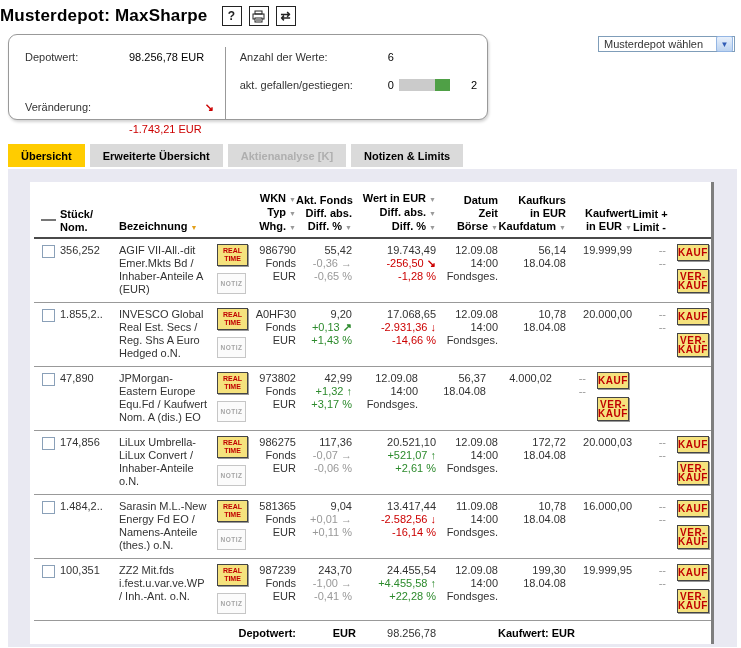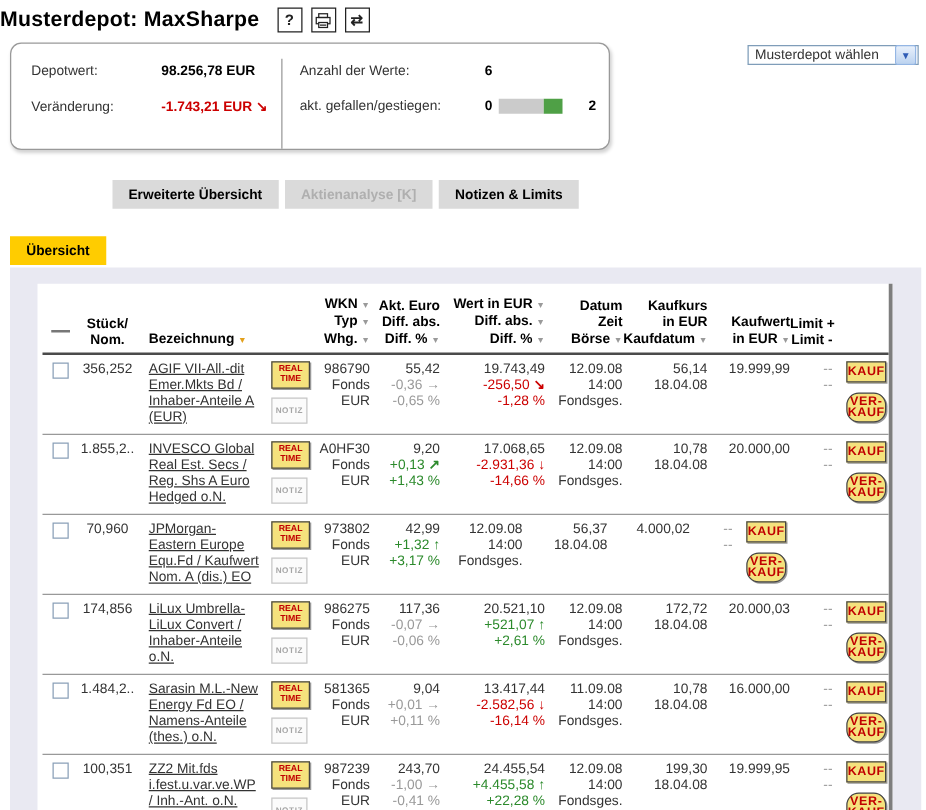--- a/index.html
+++ b/index.html
@@ -22,22 +22,22 @@
   .summary-wrap { position:relative; height:100px; }
   .summary-box {
     position:absolute; left:8px; top:0; width:480px; height:86px;
     border:1px solid #999; border-radius:9px; background:#fff;
     box-shadow:1px 2px 3px rgba(0,0,0,.18); display:flex; padding:12px 0 0 0;
   }
   .sum-left  { width:218px; padding:4px 10px 0 16px; }
   .sum-right { flex:1; padding:4px 10px 0 14px; border-left:1px solid #999; }
   .sum-line { display:flex; align-items:center; margin-bottom:16px; white-space:nowrap; }
   .sum-label { color:#333; }
-  .sum-val { font-weight:bold; color:#000;padding-left:16px; }
-  .sum-val.neg { color:#CC0000; }
+  .sum-val { font-weight:normal; color:#000;padding-left:16px; }
+  .sum-val.neg { color:#CC0000;margin-top:44px; }
   .l1 { width:88px; } .l2 { width:132px; }
   .trend-arrow { font-weight:bold; margin-left:3px; }
   .bar { display:inline-flex; align-items:center; margin:0 5px; }
   .bar-gray  { width:36px; height:12px; background:#CBCBCB; }
   .bar-green { width:15px; height:12px; background:#4FA046; }
   
   .depot-select {
     position:absolute; right:6px; top:2px; width:137px; height:16px;
     border:1px solid #7F9DB9; background:#fff; display:flex; align-items:center;
     justify-content:space-between; padding:0 1px 0 5px; cursor:pointer;
@@ -46,75 +46,75 @@
     width:17px; height:16px; border:1px solid #94B6E4; border-radius:2px;
     background:linear-gradient(#E8F0FB,#BCD3F0); color:#2F5BB5;
     display:flex; align-items:center; justify-content:center; font-size:8px;
   }
   
   .tabs { display:flex; gap:5px; margin:10px 0 0 8px; }
   .tab {
     height:23px; padding:0 13px; display:flex; align-items:center;
     background:#DADADA; font-weight:bold; color:#000; cursor:pointer; white-space:nowrap;
   }
-  .tab.active { background:#FFCC00;margin-top:45px; }
+  .tab.active { background:#FFCC00; }
   .tab.disabled { color:#AFAFAF; cursor:default; }
   
   .content {
     margin:2px 4px 0 8px; background:#E9E9F2; height:478px;
     padding:13px 0 0 22px; overflow:hidden;
   }
   .panel {
     width:684px; height:462px; background:#fff;
     border-right:3px solid #7E7E7E; padding:10px 0 0 4px; overflow:hidden;
   }
   
   .trow { display:flex; align-items:flex-start; line-height:13px; }
   .thead { align-items:flex-end; border-bottom:2px solid #4A4A4A; padding-bottom:3px; }
   .brow { border-bottom:1px solid #999; padding:5px 0 6px 0; }
   .hl { white-space:nowrap; font-weight:bold; color:#000; }
   .sort { font-size:7px; margin-left:3px; cursor:pointer; }
   .sort.g { color:#9A9A9A; } .sort.o { color:#E3A01B; }
   .dash { width:15px; border-top:2px solid #777; margin:0 0 13px 7px; }
   .c-cb   { width:26px; }
-  .c-stk  { width:54px; text-align:center; padding-right:2px; }
+  .c-stk  { width:54px; text-align:left; padding-right:2px; }
   .c-name { width:96px; text-align:left; padding-left:5px; }
   .c-btn  { width:40px; padding-left:7px; }
   .c-wkn  { width:46px; text-align:right; }
   .c-kurs { width:60px; text-align:right; padding-right:4px; }
   .c-wert { width:80px; text-align:right; }
   .c-dat  { width:62px; text-align:right; }
   .c-kk   { width:68px; text-align:right; }
   .c-kw   { width:66px; text-align:right; }
   .c-lim  { width:40px; text-align:right; padding-right:6px; }
   .c-act  { width:38px; padding-left:5px; }
   .checkbox {
     width:13px; height:13px; border:1px solid #8AA0B8; background:#fff;
     margin:1px 0 0 8px; cursor:pointer;
   }
-  a.iname { color:#333; text-decoration:underline; cursor:pointer; }
+  a.iname { color:#333; cursor:pointer; }
   .num { color:#333; }
   .t-n { color:#999; } .t-u { color:#2C8A2C; } .t-d { color:#CC0000; }
   .arr { font-weight:bold; }
   .btn-rt {
     width:31px; background:#F5E27D; border:1px solid #444; box-shadow:1px 1px 0 #999;
     color:#C00000; font-weight:bold; font-size:7px; line-height:8px; text-align:center;
     padding:2px 0; cursor:pointer; font-family:"Liberation Sans",sans-serif;
   }
   .btn-notiz {
     width:29px; margin-top:7px; background:#FBFBFB; border:1px solid #C6C6C6;
     color:#A5A5A5; font-weight:bold; font-size:6.5px; text-align:center;
     padding:3px 0; cursor:pointer; letter-spacing:0.5px;
   }
   .btn-kauf {
     width:32px; background:#F5E27D; border:1px solid #444; box-shadow:1px 1px 0 #999;
     color:#C00000; font-weight:bold; font-size:10px; line-height:9px; text-align:center;
     padding:3px 0; cursor:pointer; letter-spacing:0.5px;
   }
-  .btn-vk { margin-top:8px; padding:2px 0;border-radius:10px; }
+  .btn-vk { margin-top:8px; padding:2px 0; }
   
   .tfoot { margin-top:5px; line-height:14px; }
   .f-lab { width:262px; text-align:right; font-weight:bold; color:#000; }
   .f-cur { width:60px; text-align:right; font-weight:bold; color:#000; }
   .f-val { width:80px; text-align:right; }
   .f-gap { width:62px; }
   .f-kl  { width:68px; text-align:right; font-weight:bold; color:#000; white-space:nowrap; }
   .f-kv  { width:66px; text-align:right;margin-top:21px; }
   .red { color:#CC0000; }
 </style>
@@ -192,21 +192,21 @@
         <div class="c-name">
           <div class="hl">Bezeichnung<span class="sort o">▼</span></div>
         </div>
         <div class="c-btn"></div>
         <div class="c-wkn">
           <div class="hl">WKN<span class="sort g">▼</span></div>
           <div class="hl">Typ<span class="sort g">▼</span></div>
           <div class="hl">Whg.<span class="sort g">▼</span></div>
         </div>
         <div class="c-kurs">
-          <div class="hl">Akt. Euro</div>
+          <div class="hl">Akt. Fonds</div>
           <div class="hl">Diff. abs.</div>
           <div class="hl">Diff. %<span class="sort g">▼</span></div>
         </div>
         <div class="c-wert">
           <div class="hl">Wert in EUR<span class="sort g">▼</span></div>
           <div class="hl">Diff. abs.<span class="sort g">▼</span></div>
           <div class="hl">Diff. %<span class="sort g">▼</span></div>
         </div>
         <div class="c-dat">
           <div class="hl">Datum</div>
@@ -326,21 +326,21 @@
             <div class="btn-kauf btn-vk">
               <div>VER-</div>
               <div>KAUF</div>
             </div>
           </div>
         </div>
         <div class="trow brow">
           <div class="c-cb">
             <div class="checkbox"></div>
           </div>
-          <div class="c-stk num">70,960</div>
+          <div class="c-stk num">47,890</div>
           <div class="c-name"><a class="iname">JPMorgan-Eastern Europe Equ.Fd / Kaufwert Nom. A (dis.) EO</a></div>
           <div class="c-btn">
             <div class="btn-rt">
               <div>REAL</div>
               <div>TIME</div>
             </div>
             <div class="btn-notiz">NOTIZ</div>
           </div>
           <div class="c-wkn">
             <div class="num">973802</div>

